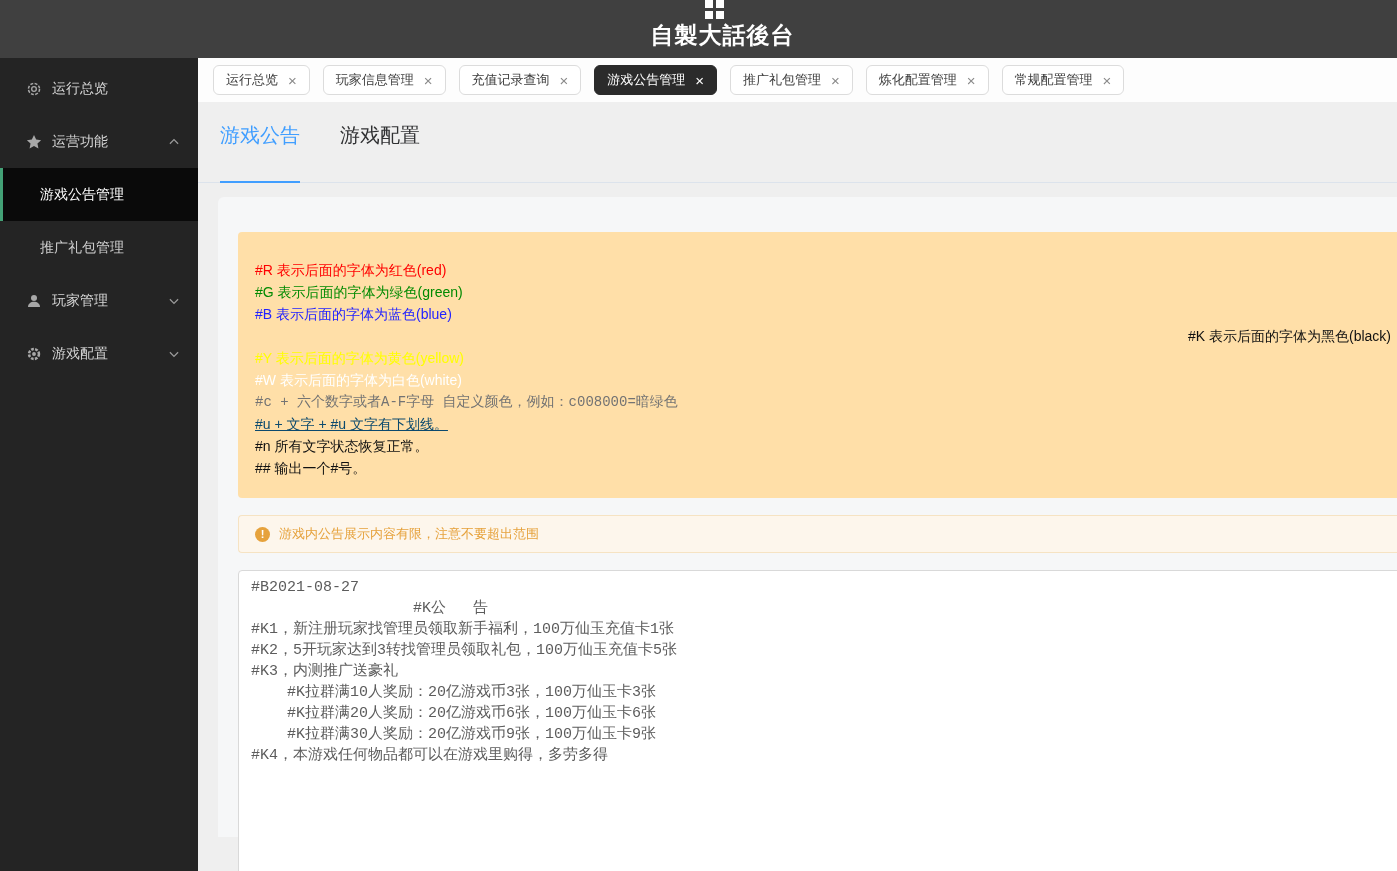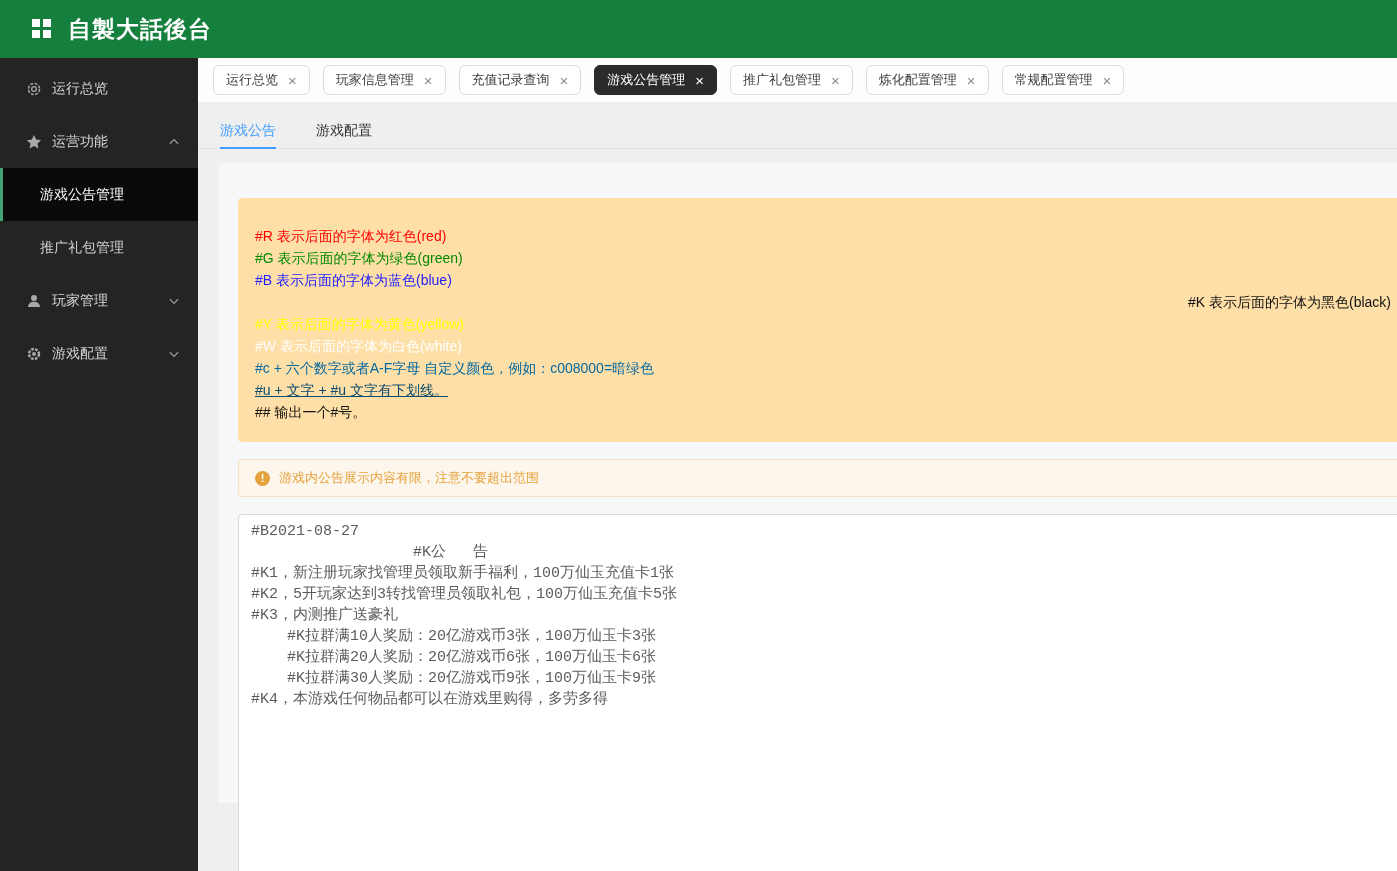--- a/index.html
+++ b/index.html
@@ -37,21 +37,21 @@
   .chip { display:inline-flex; align-items:center; height:30px; padding:0 12px; margin-right:13px;
           border:1px solid #dcdcdc; border-radius:6px; background:#fff; font-size:13px; color:#3c3c3c;
           gap:10px; cursor:pointer; white-space:nowrap; }
   .chip .x { color:#8a8a8a; font-size:15px; line-height:1; }
   .chip.active { background:#2b2b2b; border-color:#2b2b2b; color:#fff; }
   .chip.active .x { color:#fff; }
 
   
   .content { flex:1; padding-top:20px; }
   .subtabs { display:flex; padding-left:22px; border-bottom:1px solid #dce3ec; }
-  .subtab { font-size:14px; padding-bottom:7px; margin-right:40px; color:#303133; cursor:pointer; }
+  .subtab { font-size:20px; padding-bottom:32px; margin-right:40px; color:#303133; cursor:pointer; }
   .subtab.active { color:#409eff; border-bottom:2px solid #409eff; margin-bottom:-1px; }
 
   
   .card { margin:14px 0 0 20px; background:#f6f7f8; border-radius:6px 0 0 0; padding:35px 0 0 20px; height:640px; }
   .bleed { width:calc(100% + 14px); }
 
   
   .legend { background:#ffdfa8; border-radius:4px 0 0 4px; padding:19px 20px 19px 17px; font-size:14px; line-height:22px; }
   .legend-line { white-space:pre-wrap; }
 
@@ -62,21 +62,21 @@
                 font-size:11px; font-weight:bold; display:flex; align-items:center; justify-content:center; margin-right:9px; }
 
   
   .announcement { display:block; margin-top:17px; height:380px; background:#fff; border:1px solid #d9d9d9; border-radius:4px;
                   padding:6px 12px; font-family:"Liberation Mono","DejaVu Sans Mono",monospace; font-size:15px;
                   line-height:21px; color:#5c5c5c; resize:none; outline:none; overflow:hidden; }
 </style>
 </head>
 <body>
 
-<header class="app-header" style="background-color: #15803d;">
+<header class="app-header" style="background-color: #404040; flex-direction: column;">
   <div class="grid-icon">
     <span></span>
       <span></span>
       <span></span>
       <span></span>
   </div>
   <div class="app-title">自製大話後台</div>
 </header>
 
 <div class="layout">
@@ -187,22 +187,23 @@
 
       <div class="card">
 
         <div class="legend bleed" style="background-color: rgb(255, 223, 168);">
           <div class="legend-line" style="color: rgb(255, 0, 0); margin-top: 8px;">#R 表示后面的字体为红色(red)</div>
           <div class="legend-line" style="color: rgb(0, 138, 0);">#G 表示后面的字体为绿色(green)</div>
           <div class="legend-line" style="color: rgb(34, 34, 255);">#B 表示后面的字体为蓝色(blue)</div>
           <div class="legend-line" style="color: rgb(17, 17, 17); text-align: right;">#K 表示后面的字体为黑色(black)</div>
           <div class="legend-line" style="color: rgb(255, 255, 0);">#Y 表示后面的字体为黄色(yellow)</div>
           <div class="legend-line" style="color: rgb(255, 255, 255);">#W 表示后面的字体为白色(white)</div>
-          <div class="legend-line" style="color: #0369a1;">#c + 六个数字或者A-F字母 自定义颜色，例如：c008000=暗绿色</div>
+          <div class="legend-line" style="color: #737373; font-family: Liberation Mono, monospace;">#c + 六个数字或者A-F字母 自定义颜色，例如：c008000=暗绿色</div>
           <div class="legend-line" style="color: #0c4a6e; text-decoration: underline;">#u + 文字 + #u 文字有下划线。</div>
+          <div class="legend-line" style="color: rgb(17, 17, 17);">#n 所有文字状态恢复正常。</div>
           <div class="legend-line" style="color: rgb(17, 17, 17);">## 输出一个#号。</div>
         </div>
 
         <div class="alert bleed" style="color: rgb(230, 162, 60);">
           <span class="alert-icon">!</span>
           <span>游戏内公告展示内容有限，注意不要超出范围</span>
         </div>
 
         <textarea class="announcement bleed" spellcheck="false" style="">#B2021-08-27
                   #K公   告

